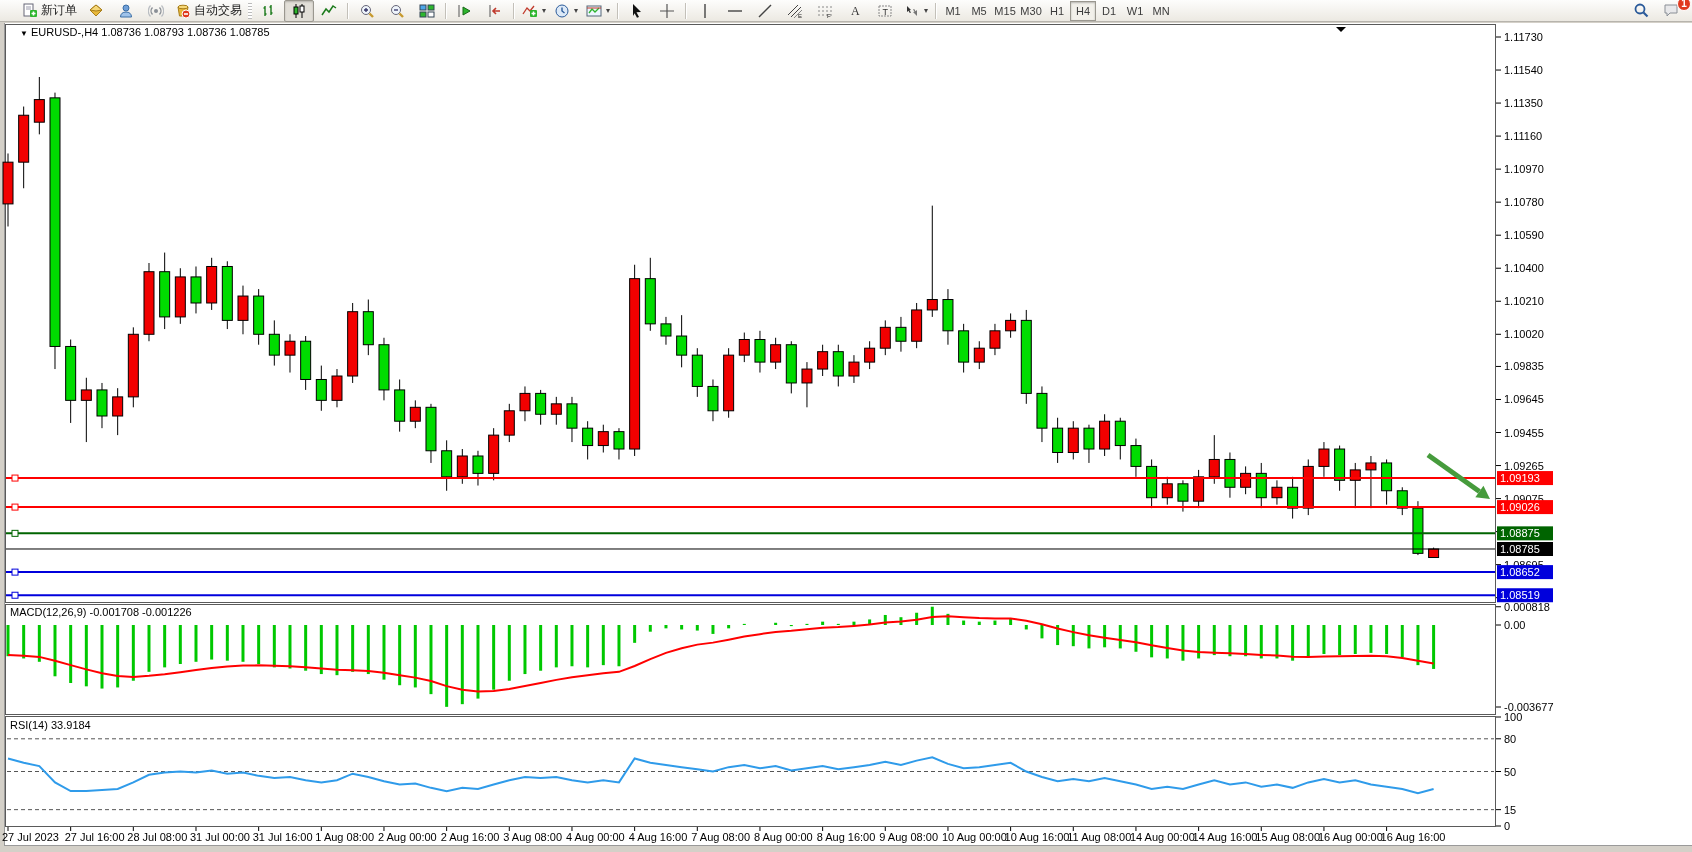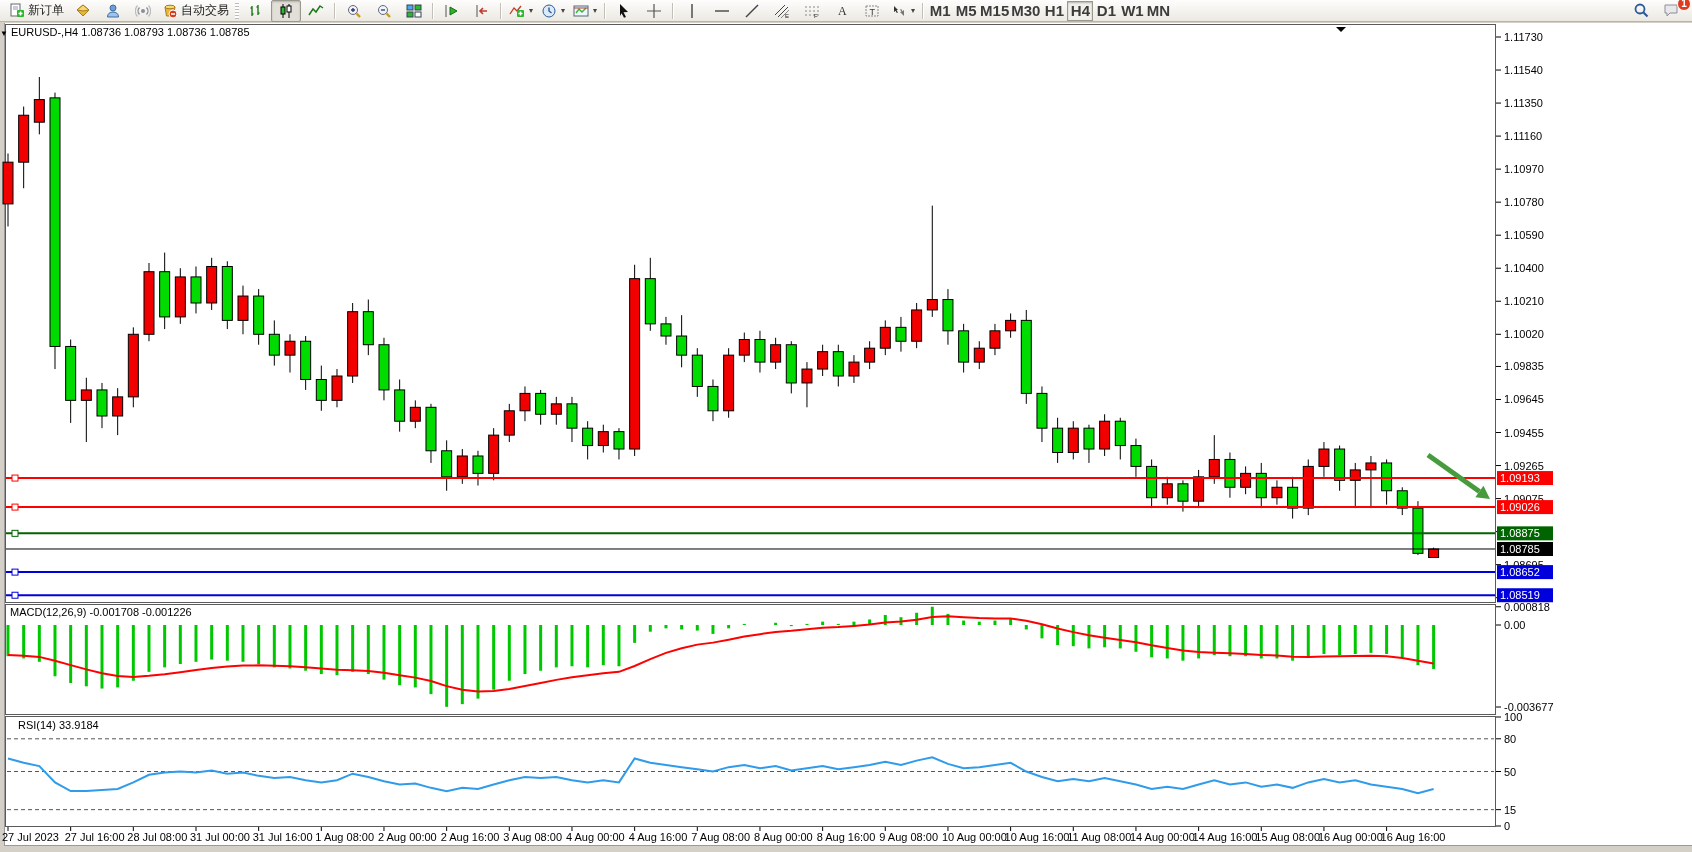--- a/index.html
+++ b/index.html
@@ -1,30 +1,30 @@
 <!DOCTYPE html>
 <html><head>
 <meta charset="utf-8">
 <style>
   html,body{margin:0;padding:0;}
   body{width:1692px;height:852px;position:relative;background:#d4d0c8;
        font-family:"Liberation Sans",sans-serif;overflow:hidden;}
   
   #toolbar{position:absolute;left:0;top:0;width:1692px;height:22px;
     background:linear-gradient(#fdfdfc,#ece9e2);border-bottom:1px solid #b7b4ad;
-    display:flex;align-items:center;z-index:30;padding-left:5px;box-sizing:border-box;}
+    display:flex;align-items:center;z-index:30;padding-left:18px;box-sizing:border-box;}
   .tbtn{height:20px;min-width:22px;display:flex;align-items:center;justify-content:center;
     gap:3px;padding:0 3px;border:1px solid transparent;border-radius:2px;color:#222;
     font-size:12px;cursor:default;}
   .tbtn.pressed{border:1px solid #9a978f;background:#e2dfd8;box-shadow:inset 0 1px 2px rgba(0,0,0,.2);}
   .tsep{width:1px;height:16px;background:#c3c0b9;border-right:1px solid #fff;margin:0 3px;}
   .grip{width:4px;height:16px;margin:0 2px;
     background:repeating-linear-gradient(#bbb,#bbb 1px,#fff 1px,#fff 3px);}
   .tf{height:18px;min-width:24px;display:flex;align-items:center;justify-content:center;
-    font-size:15px;color:#3c3c3c;font-weight:bold;border:1px solid transparent;}
+    font-size:11px;color:#3c3c3c;font-weight:normal;border:1px solid transparent;}
   .tf.active{border:1px solid #9a978f;background:#f2f0ea;box-shadow:inset 0 1px 2px rgba(0,0,0,.25);}
   .spacer{flex:1;}
   #chat-badge{position:absolute;top:-4px;right:-6px;background:#e03a1e;color:#fff;
     border-radius:8px;font-size:10px;line-height:12px;min-width:12px;height:12px;
     text-align:center;border:1px solid #fff;font-weight:bold;}
   .caret{font-size:8px;color:#444;margin-left:1px;}
   
   #chart-svg{position:absolute;left:0;top:0;z-index:10;}
   .overlay{position:absolute;z-index:20;font-size:11px;color:#000;white-space:nowrap;}
   .ax{font-size:11px;fill:#000;font-family:"Liberation Sans",sans-serif;}
@@ -647,26 +647,26 @@
     <line x1="1496" x2="1501" y1="771.5" y2="771.5" stroke="#000"></line>
     <text x="1504" y="775.5" class="ax">50</text>
     <line x1="1496" x2="1501" y1="809.65" y2="809.65" stroke="#000"></line>
     <text x="1504" y="813.65" class="ax">15</text>
     <line x1="1496" x2="1501" y1="826" y2="826" stroke="#000"></line>
     <text x="1504" y="830" class="ax">0</text>
     <line x1="1428" y1="455" x2="1479.3984071184423" y2="491.47628892276543" stroke="#469b3c" stroke-width="5"></line>
     <polygon points="1490,499 1475.3471780768543,497.18483893591196 1483.4496361600302,485.7677389096189" fill="#469b3c"></polygon>
   </svg>
 
-<div class="overlay" style="left:0;top:26px;">
+<div class="overlay" style="left:20px;top:26px;">
   <span style="font-size:8px;">▼</span>
   <span>EURUSD-,H4</span>
   <span>1.08736 1.08793 1.08736 1.08785</span>
 </div>
 <div class="overlay" style="left:10px;top:606px;">
   <span>MACD(12,26,9)</span>
   <span>-0.001708</span>
   <span>-0.001226</span>
 </div>
-<div class="overlay" style="left:10px;top:719px;margin-left:8px;">
+<div class="overlay" style="left:10px;top:719px;">
   <span>RSI(14)</span>
   <span>33.9184</span>
 </div>
 
 </body></html>

